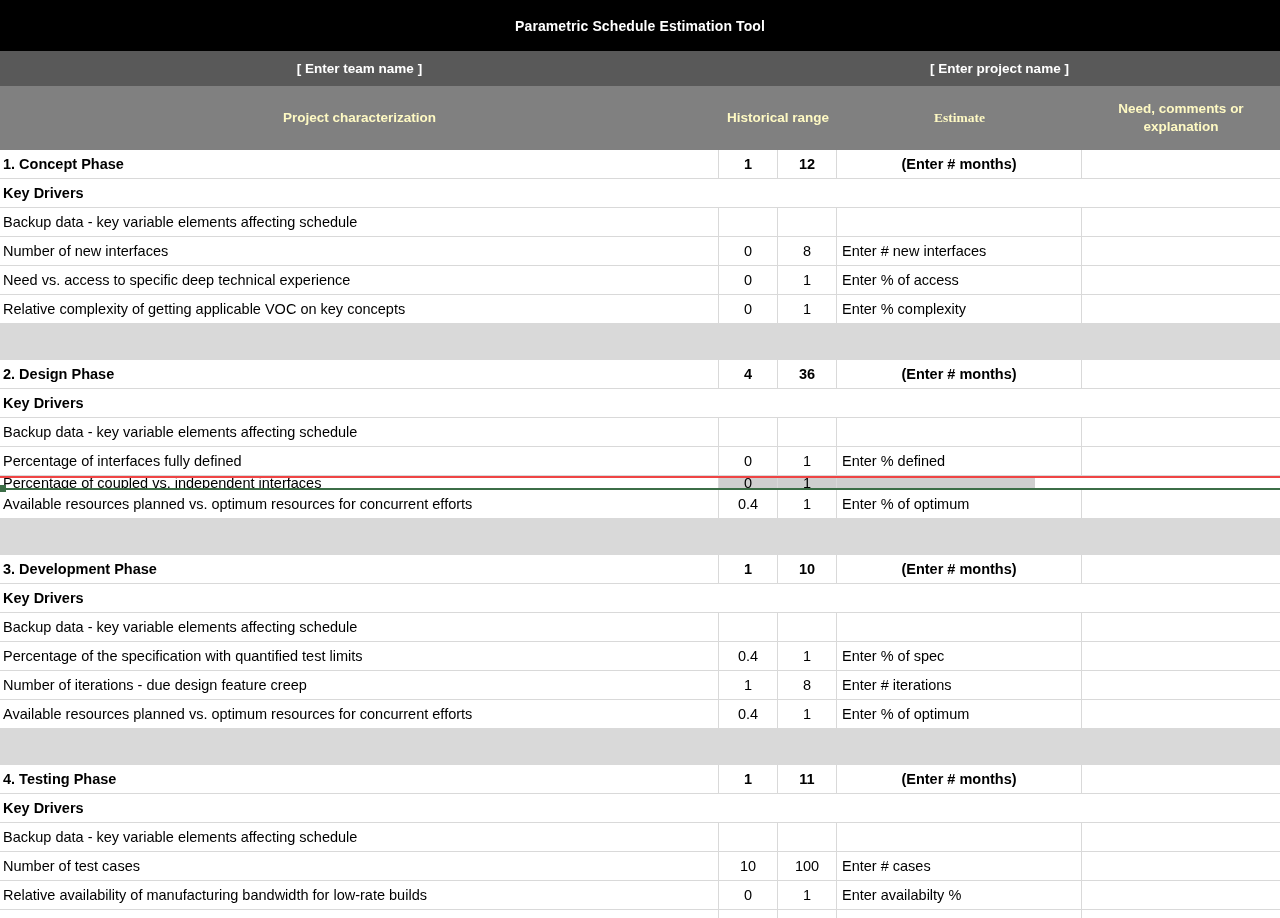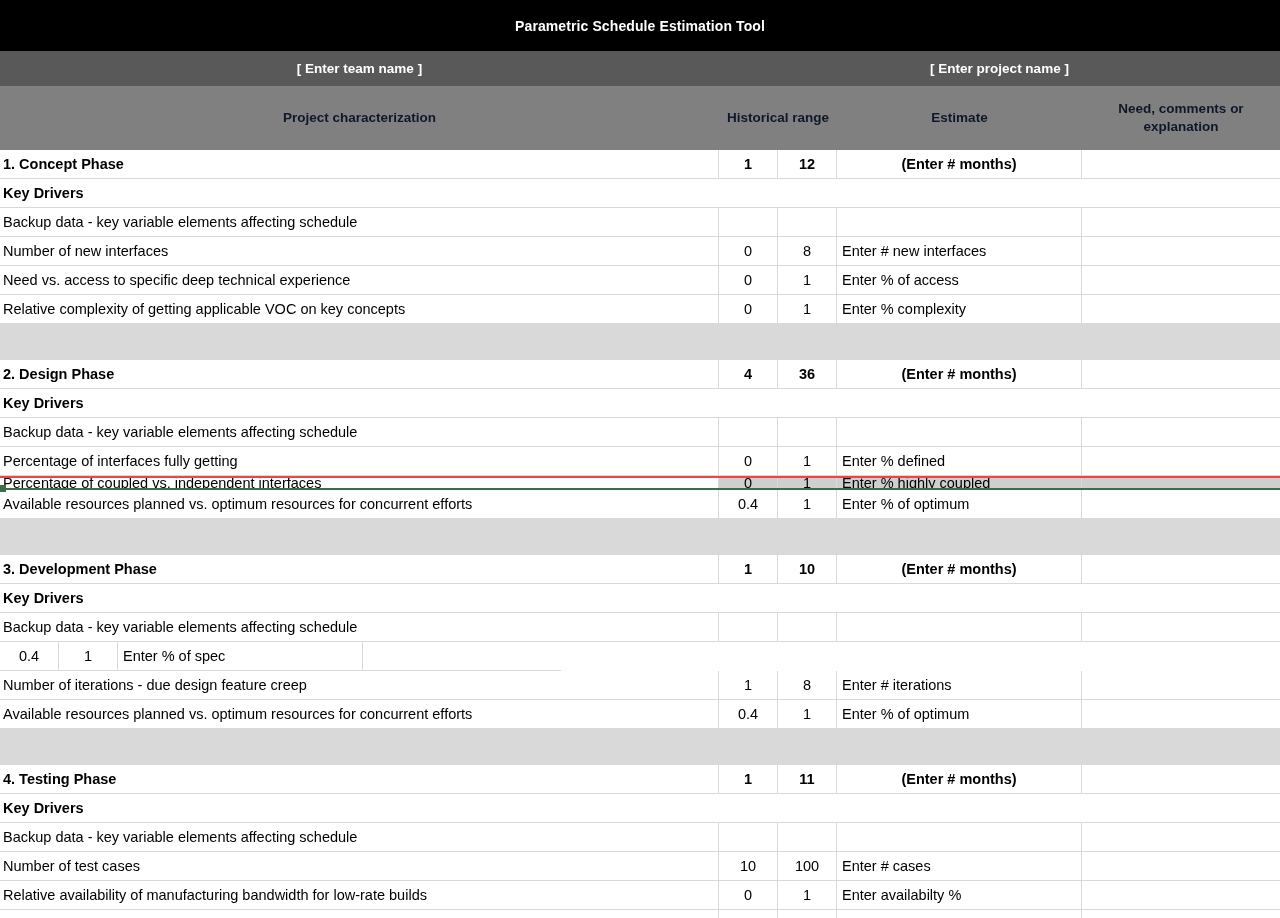--- a/index.html
+++ b/index.html
@@ -51,35 +51,35 @@
     width: 561px;
     display: flex;
     align-items: center;
     justify-content: center;
   }
 
   .col-head-row {
     height: 64px;
     background: #808080;
     display: flex;
-    color: #0f172a;
+    color: #fef9c3;
     font-size: 13.5px;
     font-weight: bold;
   }
   .col-head-row > div {
     display: flex;
     align-items: center;
     justify-content: center;
     text-align: center;
     line-height: 1.35;
     box-sizing: border-box;
   }
   .ch-characterization { width: 719px; }
   .ch-range           { width: 118px; }
-  .ch-estimate        { width: 245px; }
+  .ch-estimate        { width: 245px; font-family: Liberation Serif, serif; }
   .ch-data            { width: 198px; padding: 0 4px; }
 
   
   .row {
     display: flex;
     height: 29px;
     box-sizing: border-box;
     background: #ffffff;
     position: relative;
   }
@@ -253,31 +253,30 @@
         <div class="c-full">Key Drivers</div>
       </div>
       <div class="row">
         <div class="cell c-label">Backup data - key variable elements affecting schedule</div>
         <div class="cell c-lo"></div>
         <div class="cell c-hi"></div>
         <div class="cell c-est"></div>
         <div class="cell c-note"></div>
       </div>
       <div class="row">
-        <div class="cell c-label">Percentage of interfaces fully getting</div>
+        <div class="cell c-label">Percentage of interfaces fully defined</div>
         <div class="cell c-lo">0</div>
         <div class="cell c-hi">1</div>
         <div class="cell c-est">Enter % defined</div>
         <div class="cell c-note"></div>
       </div>
       <div class="row selected">
         <div class="cell c-label">Percentage of coupled vs. independent interfaces</div>
         <div class="cell c-lo">0</div>
         <div class="cell c-hi">1</div>
-        <div class="cell c-est">Enter % highly coupled</div>
         <div class="cell c-note"></div>
         <div class="sel-handle"></div>
       </div>
       <div class="row">
         <div class="cell c-label">Available resources planned vs. optimum resources for concurrent efforts</div>
         <div class="cell c-lo">0.4</div>
         <div class="cell c-hi">1</div>
         <div class="cell c-est">Enter % of optimum</div>
         <div class="cell c-note"></div>
       </div>
@@ -295,20 +294,21 @@
         <div class="c-full">Key Drivers</div>
       </div>
       <div class="row">
         <div class="cell c-label">Backup data - key variable elements affecting schedule</div>
         <div class="cell c-lo"></div>
         <div class="cell c-hi"></div>
         <div class="cell c-est"></div>
         <div class="cell c-note"></div>
       </div>
       <div class="row">
+        <div class="cell c-label">Percentage of the specification with quantified test limits</div>
         <div class="cell c-lo">0.4</div>
         <div class="cell c-hi">1</div>
         <div class="cell c-est">Enter % of spec</div>
         <div class="cell c-note"></div>
       </div>
       <div class="row">
         <div class="cell c-label">Number of iterations - due design feature creep</div>
         <div class="cell c-lo">1</div>
         <div class="cell c-hi">8</div>
         <div class="cell c-est">Enter # iterations</div>

